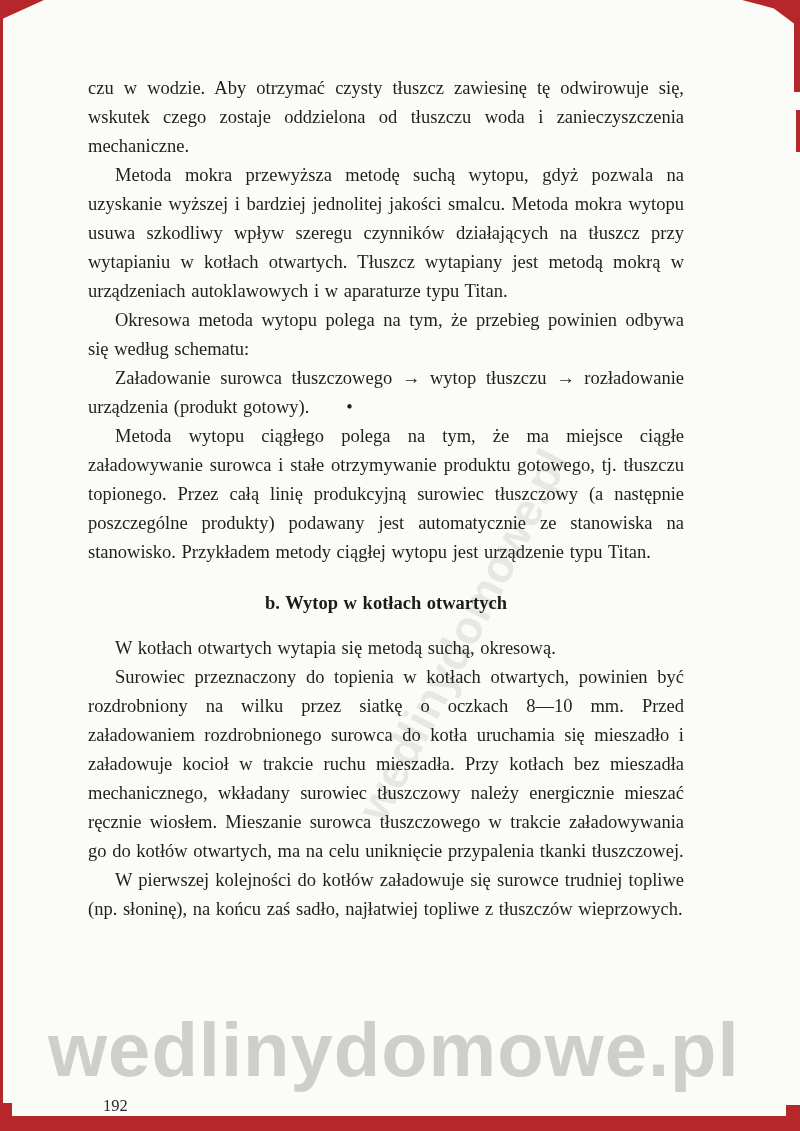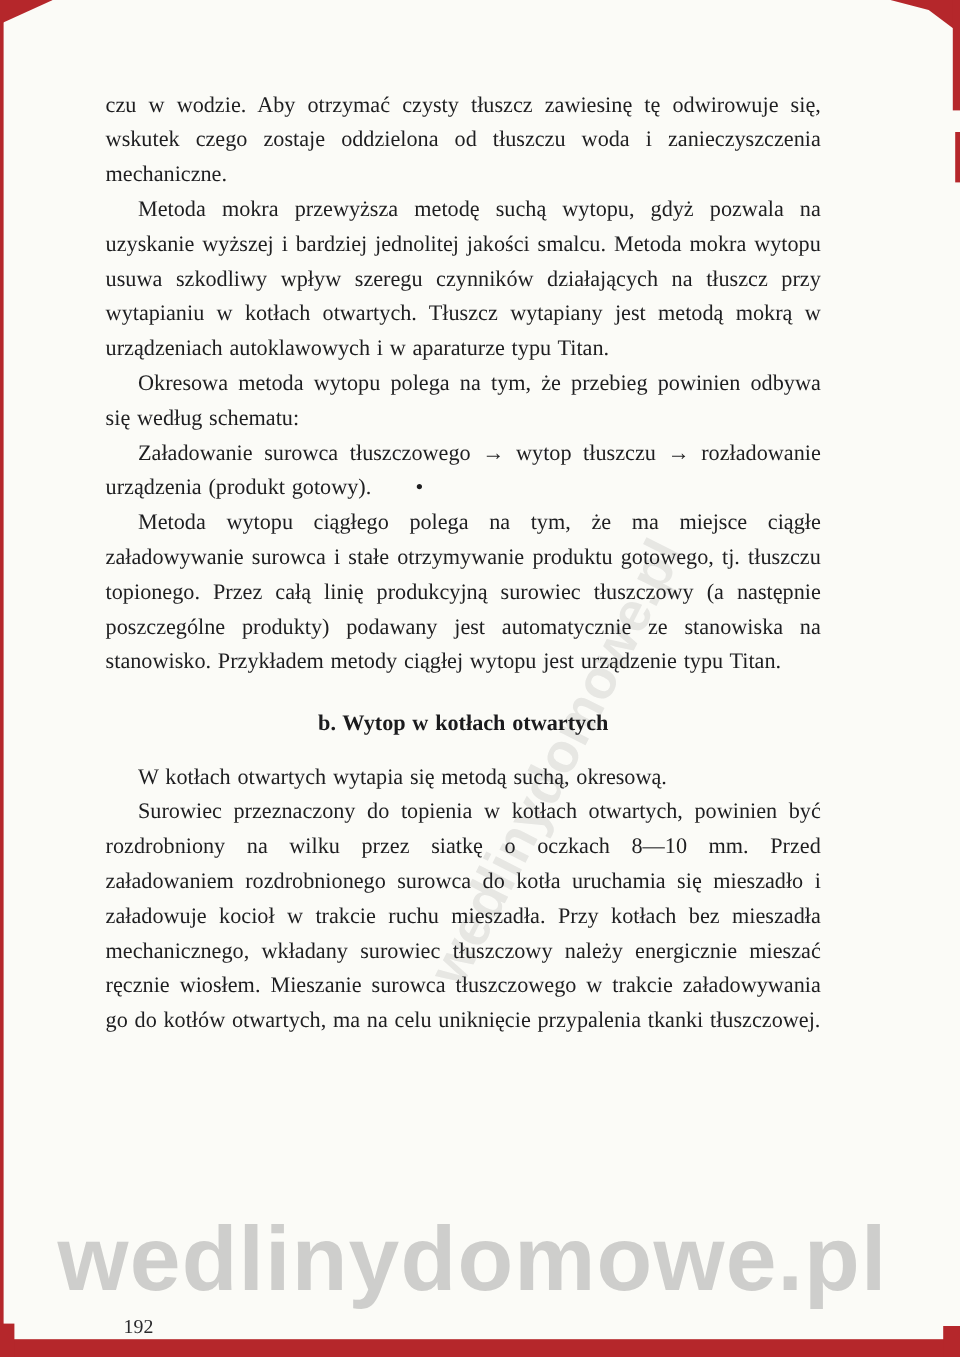--- a/index.html
+++ b/index.html
@@ -102,17 +102,18 @@
   <p>czu w wodzie. Aby otrzymać czysty tłuszcz zawiesinę tę odwirowuje się, wskutek czego zostaje oddzielona od tłuszczu woda i zanieczyszczenia mechaniczne.</p>
   <p class="indent">Metoda mokra przewyższa metodę suchą wytopu, gdyż pozwala na uzyskanie wyższej i bardziej jednolitej jakości smalcu. Metoda mokra wytopu usuwa szkodliwy wpływ szeregu czynników działających na tłuszcz przy wytapianiu w kotłach otwartych. Tłuszcz wytapiany jest metodą mokrą w urządzeniach autoklawowych i w aparaturze typu Titan.</p>
   <p class="indent">Okresowa metoda wytopu polega na tym, że przebieg powinien odbywa się według schematu:</p>
   <p class="indent">Załadowanie surowca tłuszczowego → wytop tłuszczu → rozładowanie urządzenia (produkt gotowy).  •</p>
   <p class="indent">Metoda wytopu ciągłego polega na tym, że ma miejsce ciągłe załadowywanie surowca i stałe otrzymywanie produktu gotowego, tj. tłuszczu topionego. Przez całą linię produkcyjną surowiec tłuszczowy (a następnie poszczególne produkty) podawany jest automatycznie ze stanowiska na stanowisko. Przykładem metody ciągłej wytopu jest urządzenie typu Titan.</p>
 
   <div class="section-heading">b. Wytop w kotłach otwartych</div>
 
   <p class="indent">W kotłach otwartych wytapia się metodą suchą, okresową.</p>
   <p class="indent">Surowiec przeznaczony do topienia w kotłach otwartych, powinien być rozdrobniony na wilku przez siatkę o oczkach 8—10 mm. Przed załadowaniem rozdrobnionego surowca do kotła uruchamia się mieszadło i załadowuje kocioł w trakcie ruchu mieszadła. Przy kotłach bez mieszadła mechanicznego, wkładany surowiec tłuszczowy należy energicznie mieszać ręcznie wiosłem. Mieszanie surowca tłuszczowego w trakcie załadowywania go do kotłów otwartych, ma na celu uniknięcie przypalenia tkanki tłuszczowej.</p>
+  <p class="indent">W pierwszej kolejności do kotłów załadowuje się surowce trudniej topliwe (np. słoninę), na końcu zaś sadło, najłatwiej topliwe z tłuszczów wieprzowych.</p>
 </div>
 
 <div class="watermark-bottom">wedlinydomowe.pl</div>
 
 <div class="page-number">192</div>
 
 </body></html>

